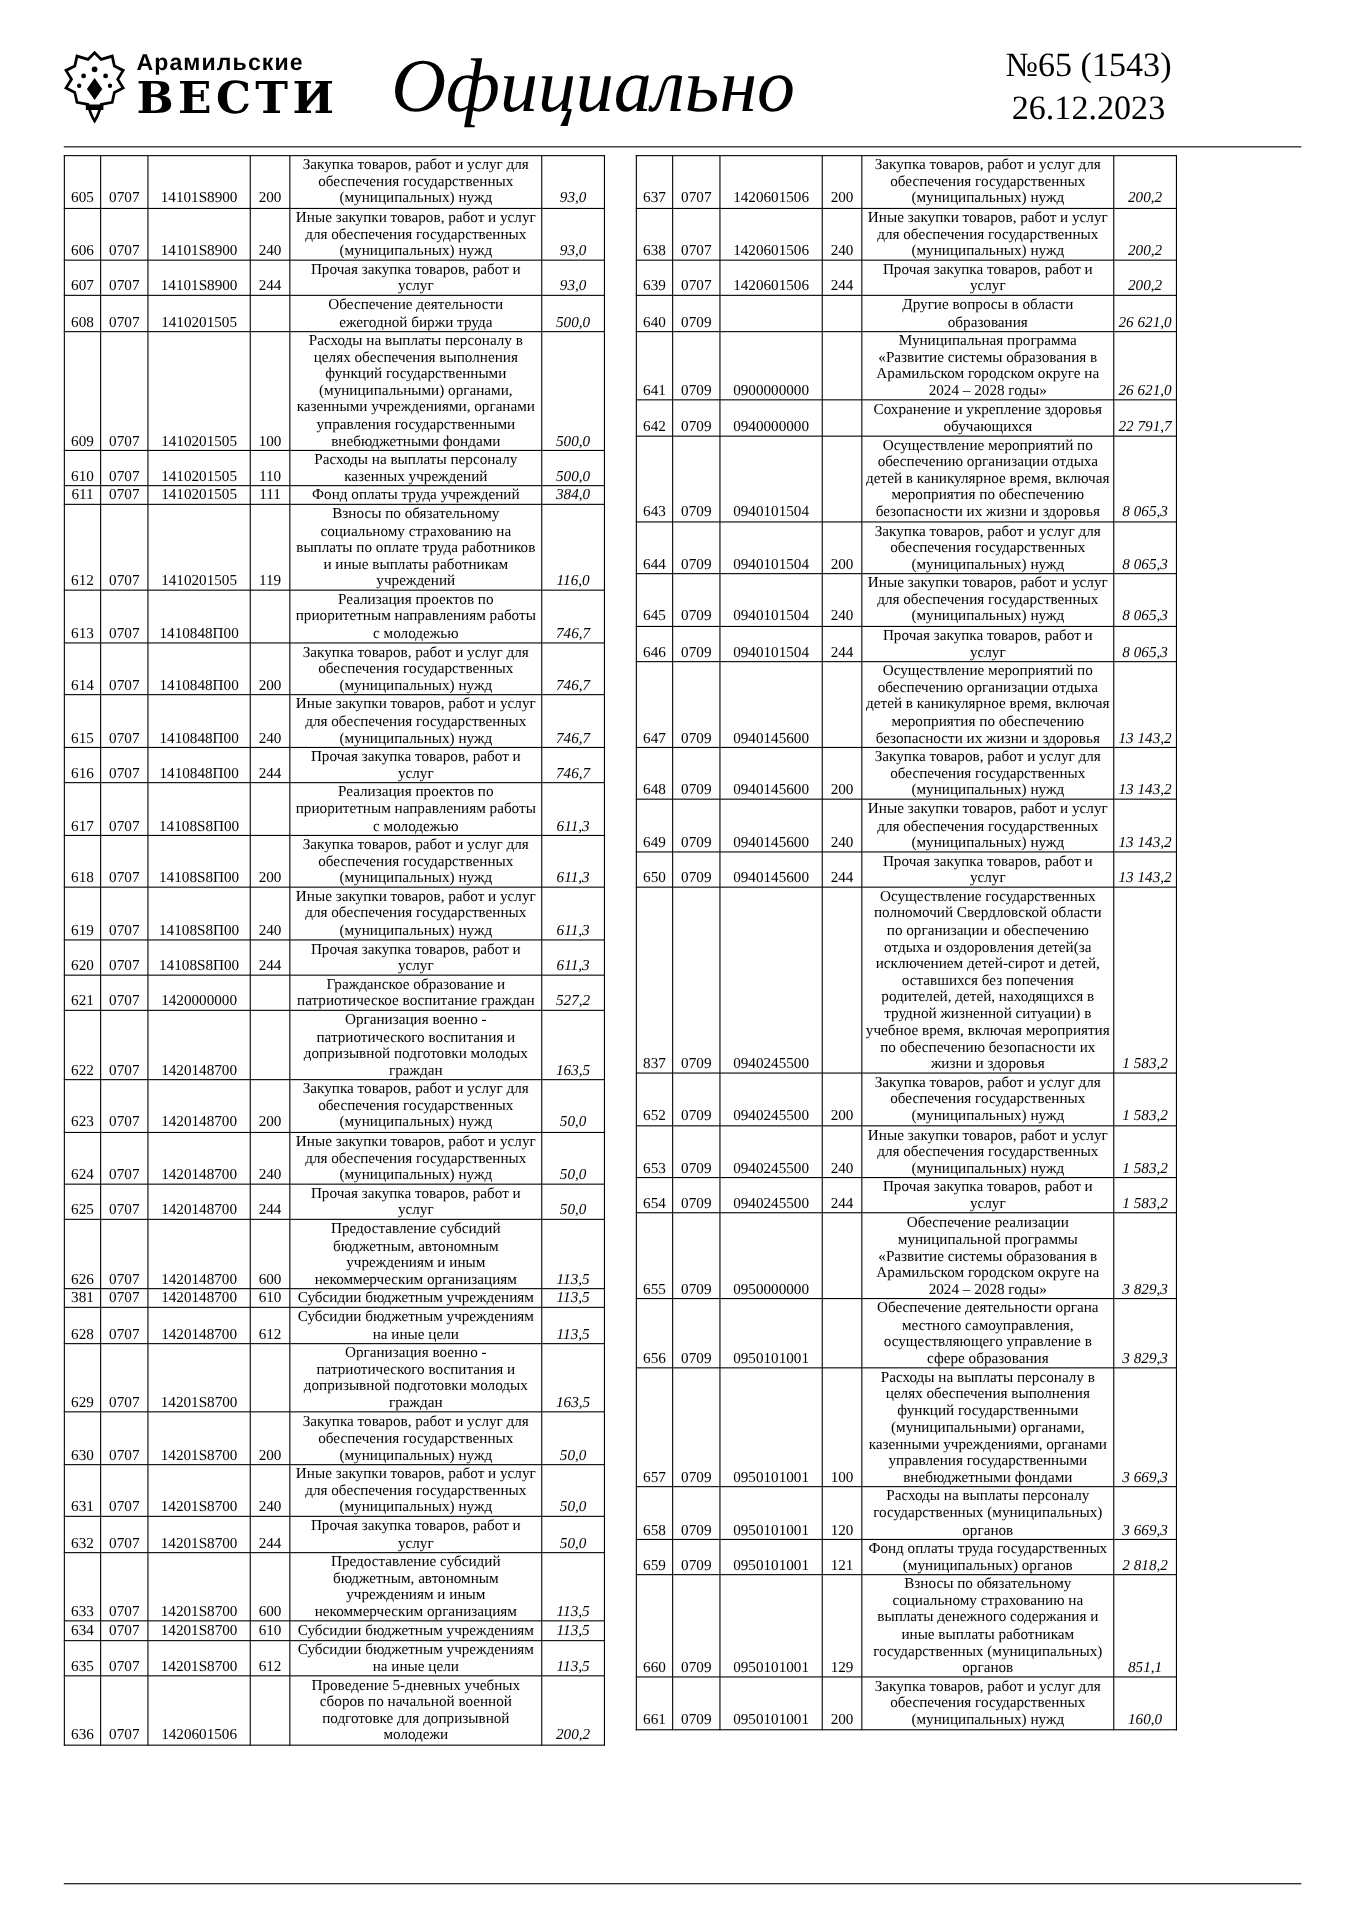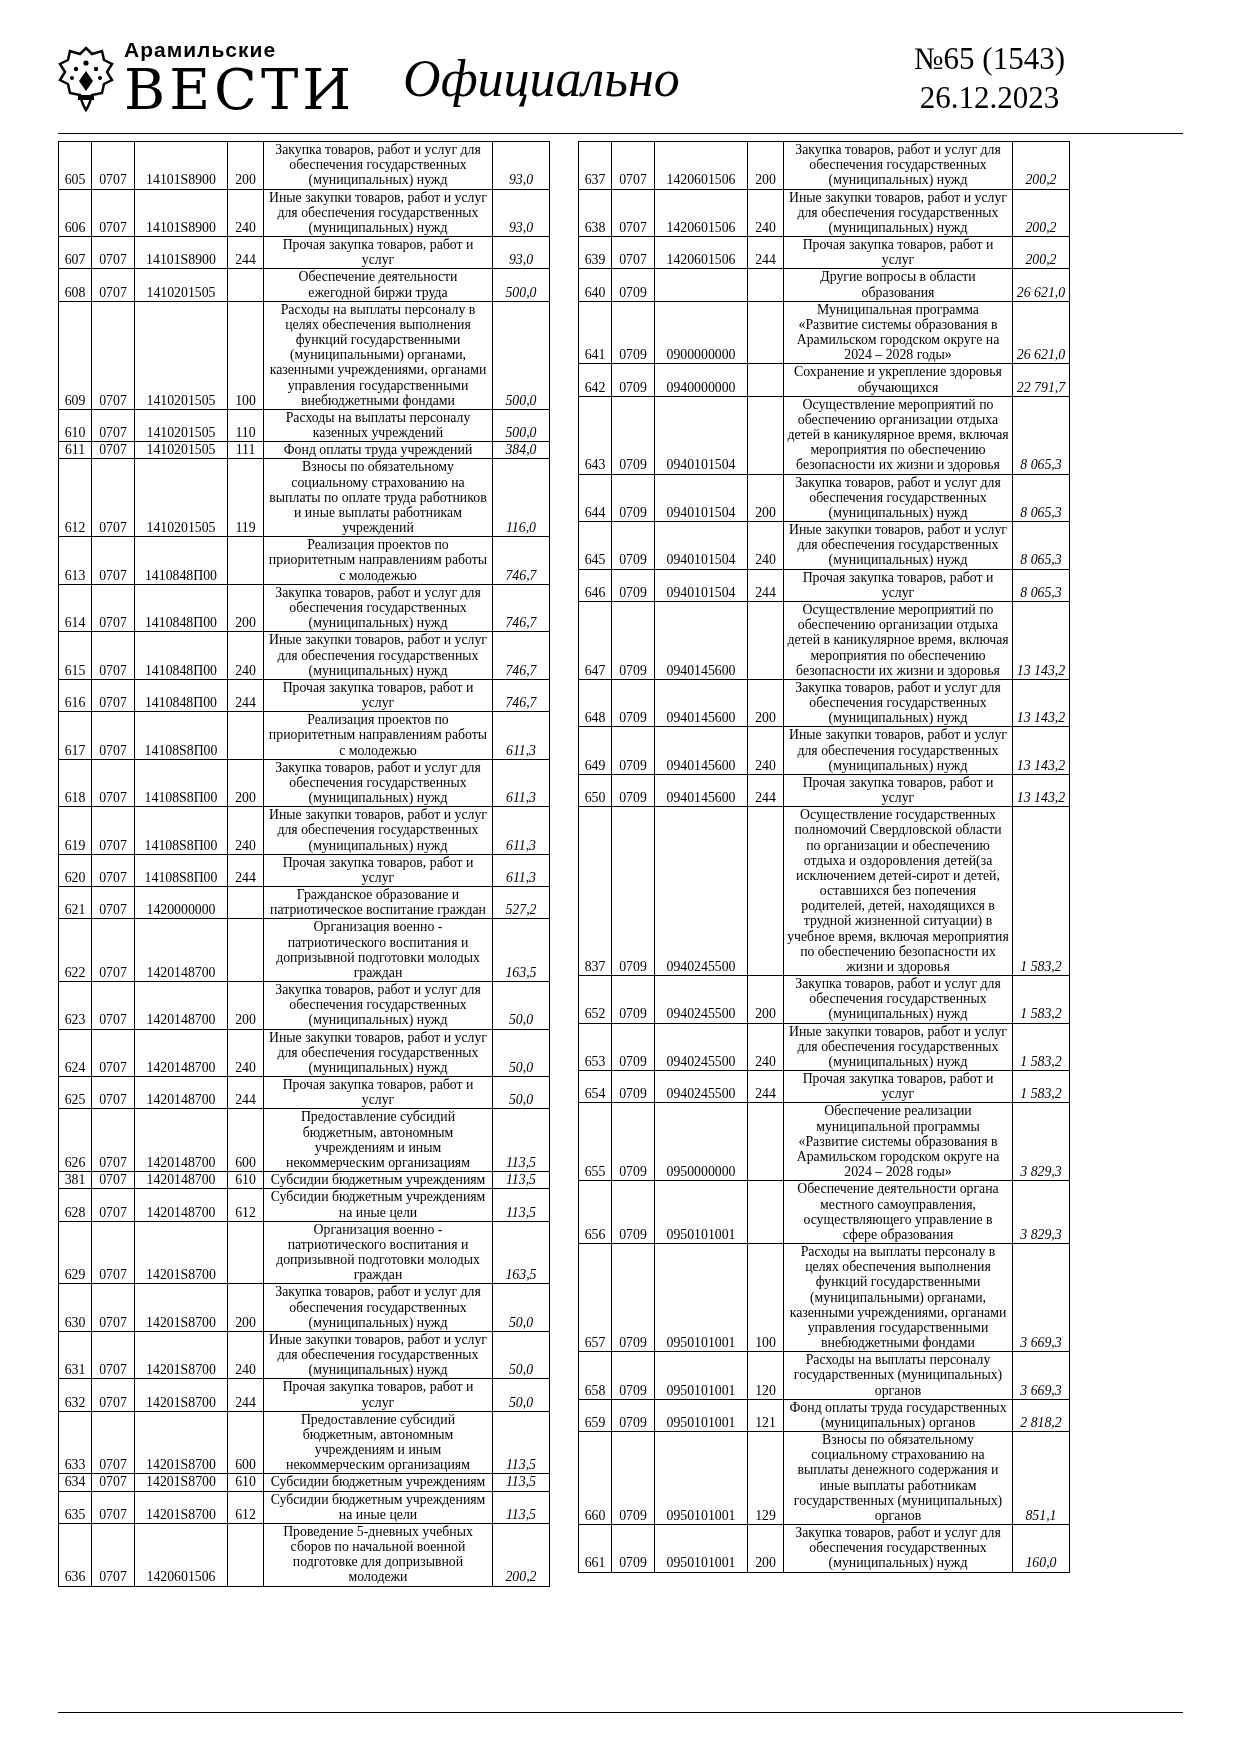--- a/index.html
+++ b/index.html
@@ -19,25 +19,25 @@
   }
   .brand { display:flex; align-items:center; gap:10px; }
   .crest { display:block; width:56px; height:68px; }
   .brand-text { display:flex; flex-direction:column; line-height:1; }
   .brand-top {
     font-family:"Liberation Sans", sans-serif;
     font-weight:700; font-size:21px; letter-spacing:1px;
   }
   .brand-name {
     font-family:"DejaVu Serif", serif;
-    font-weight:400; font-size:56px; letter-spacing:4px; margin-top:2px;
+    font-weight:700; font-size:40px; letter-spacing:4px; margin-top:2px;
   }
   .section-title {
     font-family:"Liberation Serif", serif;
-    font-style:italic; font-size:52px; font-weight:400;
+    font-style:italic; font-size:69px; font-weight:400;
     margin-left:48px; white-space:nowrap;
   }
   .issue-info {
     margin-left:auto; text-align:center; line-height:1.25; font-size:31px;
     white-space:nowrap;
   }
   .page-number {
     font-family:"Liberation Serif", serif;
     font-weight:700; font-size:108px; line-height:0.75; margin-left:42px;
   }

